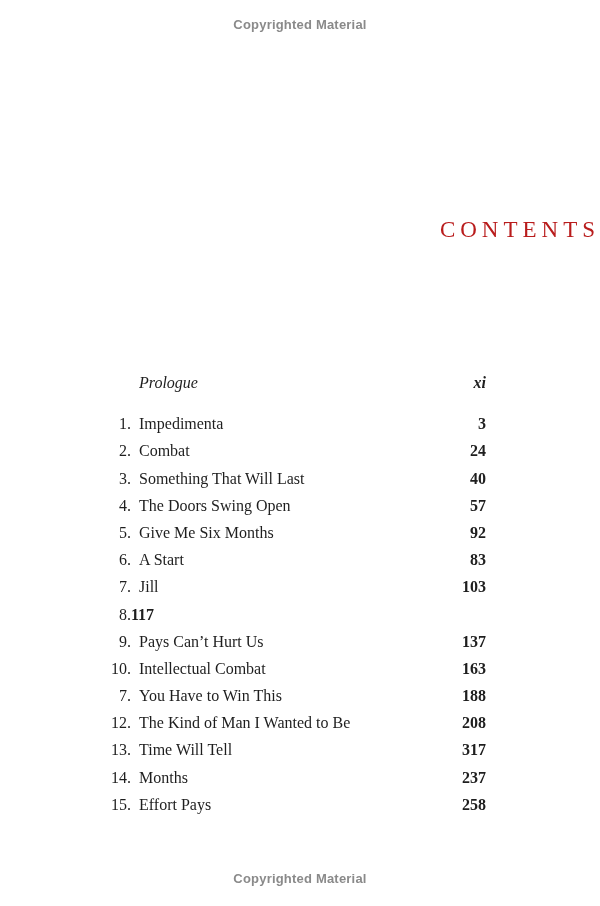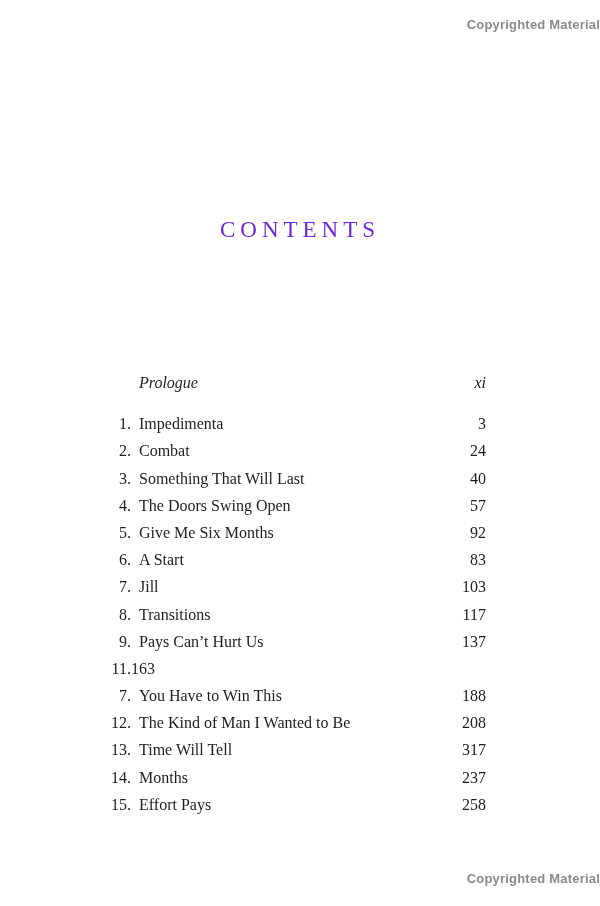--- a/index.html
+++ b/index.html
@@ -9,39 +9,39 @@
     background: #ffffff;
     position: relative;
     font-family: "Liberation Serif", serif;
     color: #1e1e1e;
     overflow: hidden;
   }
   .copyright {
     position: absolute;
     left: 0;
     width: 100%;
-    text-align: right;
+    text-align: center;
     font-family: "Liberation Sans", sans-serif;
     font-size: 13px;
     font-weight: bold;
     color: #8a8a8a;
     letter-spacing: 0.2px;
   }
   .copyright.top { top: 17px; }
   .copyright.bottom { top: 871px; }
   .book-title {
     position: absolute;
     top: 173px;
     left: 0;
     width: 100%;
-    text-align: center;
+    text-align: right;
     font-size: 23px;
     font-weight: 400;
     letter-spacing: 5px;
-    color: #6d28d9;
+    color: #b91c1c;
     margin-top: 44px;
   }
   .toc {
     position: absolute;
     left: 105px;
     top: 369px;
     width: 381px;
   }
   .row {
     display: flex;
@@ -58,20 +58,21 @@
   }
   .row .title {
     flex: 1 1 auto;
     margin-left: 8px;
     white-space: nowrap;
     overflow: hidden;
   }
   .row .pg {
     flex: none;
     text-align: left;
+    font-weight: bold;
   }
   .row.prologue {
     font-style: italic;
     margin-bottom: 14px;
   }
 </style>
 </head>
 <body>
 
 <div class="copyright top">Copyrighted Material</div>
@@ -116,30 +117,30 @@
     <span class="title">A Start</span>
     <span class="pg">83</span>
   </div>
   <div class="row">
     <span class="num">7.</span>
     <span class="title">Jill</span>
     <span class="pg">103</span>
   </div>
   <div class="row">
     <span class="num">8.</span>
-    <span class="title">Transitions</span>
     <span class="pg">117</span>
   </div>
   <div class="row">
     <span class="num">9.</span>
     <span class="title">Pays Can’t Hurt Us</span>
     <span class="pg">137</span>
   </div>
   <div class="row">
-    <span class="num">11.</span>
+    <span class="num">10.</span>
+    <span class="title">Intellectual Combat</span>
     <span class="pg">163</span>
   </div>
   <div class="row">
     <span class="num">7.</span>
     <span class="title">You Have to Win This</span>
     <span class="pg">188</span>
   </div>
   <div class="row">
     <span class="num">12.</span>
     <span class="title">The Kind of Man I Wanted to Be</span>

